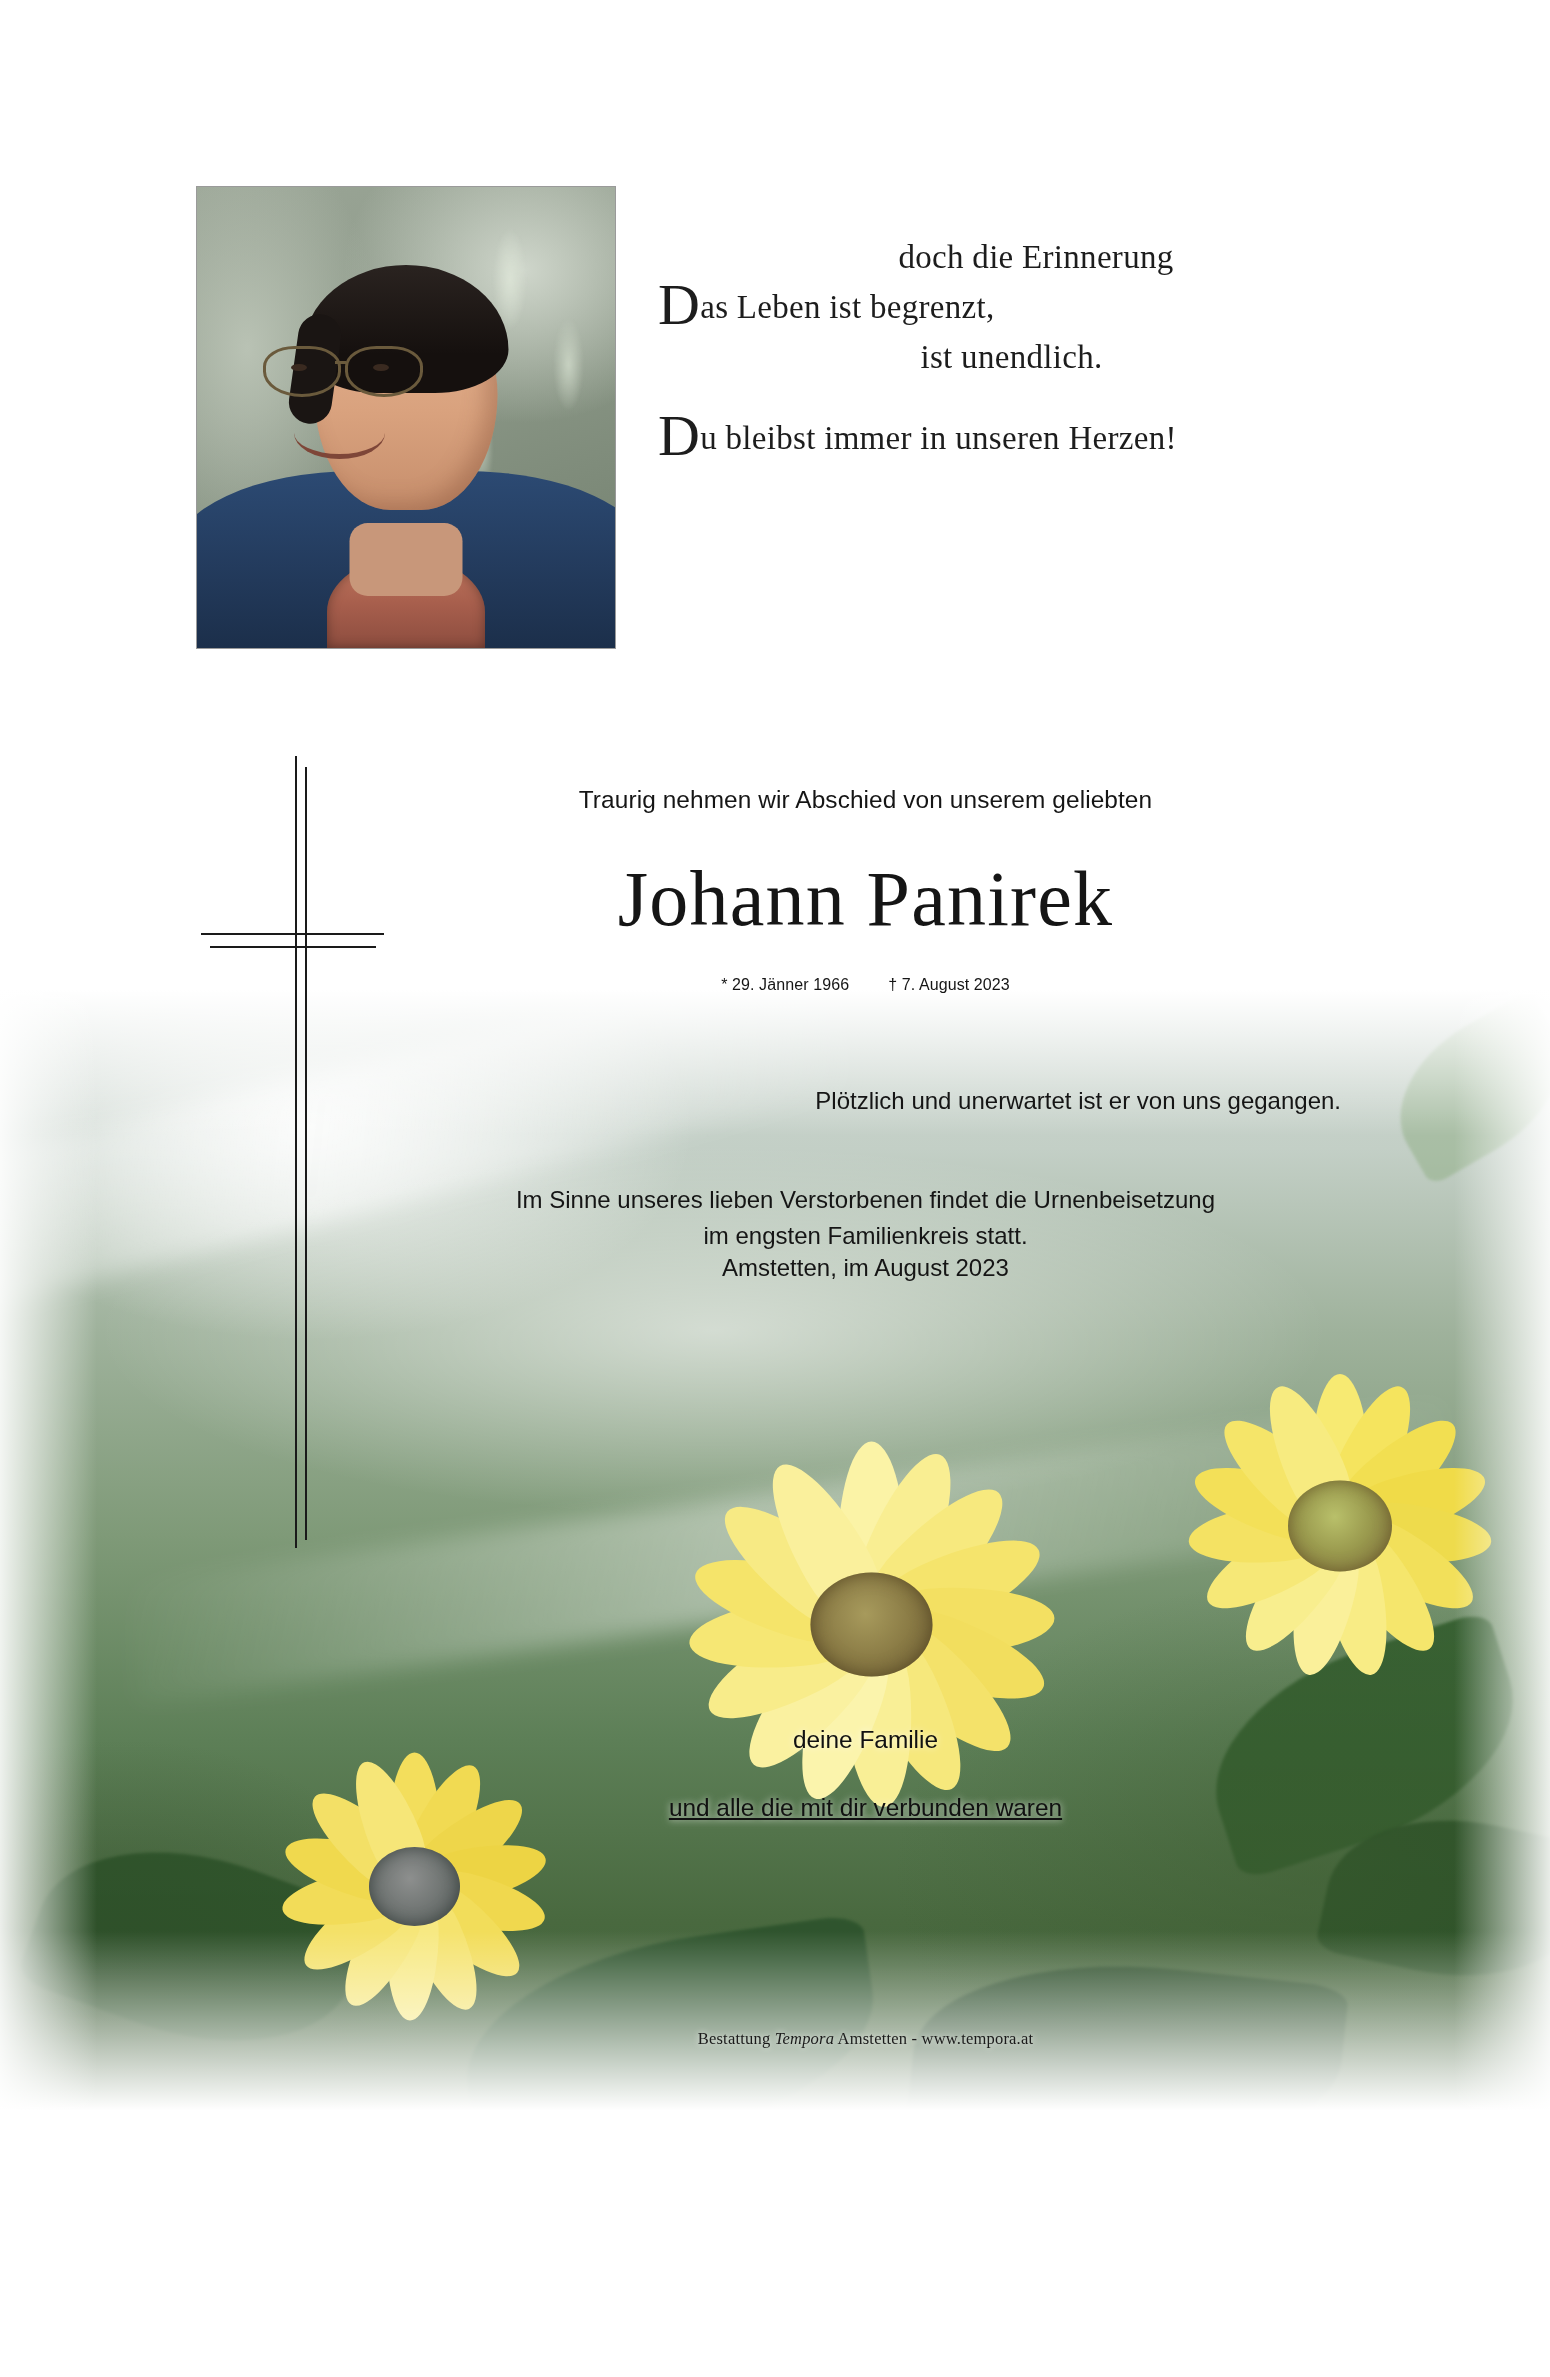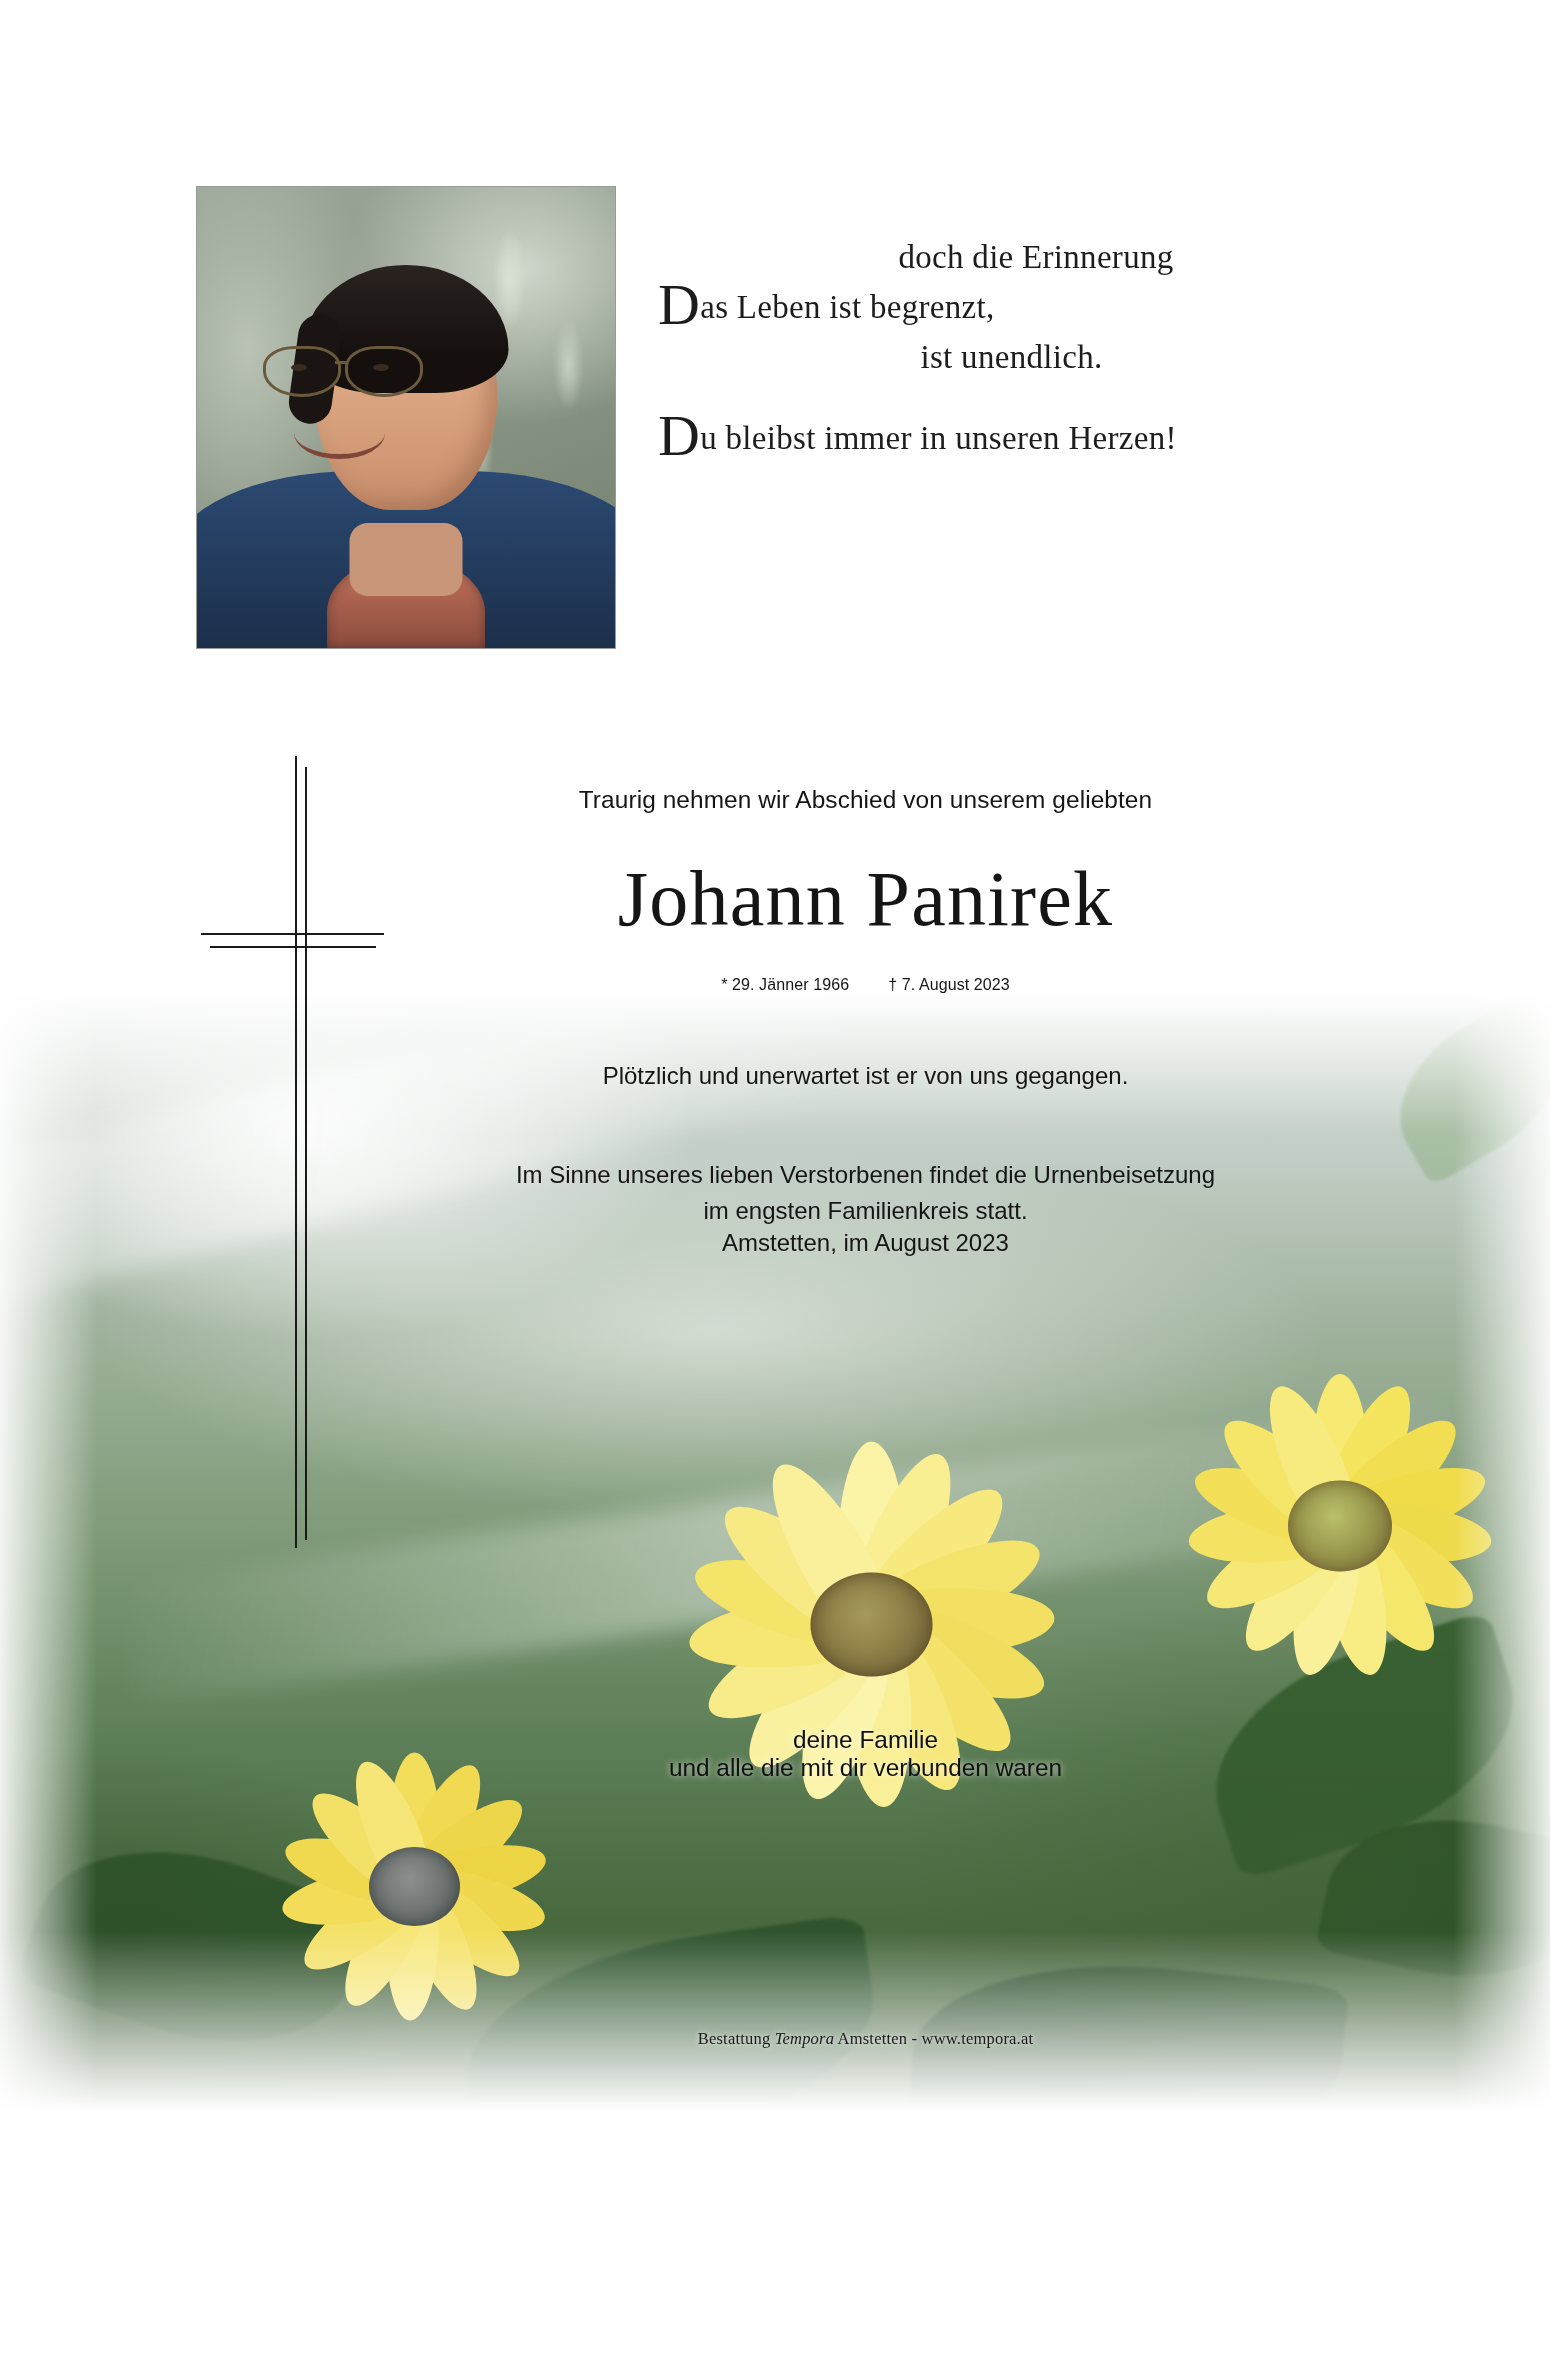--- a/index.html
+++ b/index.html
@@ -256,21 +256,21 @@
     margin-top: 40px;
     white-space: nowrap;
   }
   .dates {
     font-size: 16px;
     margin-top: 32px;
     letter-spacing: 0.1px;
     text-align: center;
   }
   .dates .gap { display: inline-block; width: 39px; }
-  .para1 { font-size: 24px; margin-top: 68px; }
+  .para1 { font-size: 24px; margin-top: 93px; text-align: right; }
   .para2 { font-size: 24px; margin-top: 67px; line-height: 1.5; }
   .place { font-size: 24px; }
 
   
   .closing {
     position: absolute;
     left: 390px;
     top: 1682px;
     width: 951px;
     text-align: center;
@@ -282,21 +282,23 @@
     letter-spacing: 0.3px;
     text-shadow: 0 0 8.5px rgba(255,255,255,0.85), 0 0 17px rgba(255,255,255,0.7);
   }
   .closing .family {
     font-size: 24.4px;
     margin-top: 44px;
     text-shadow: 0 0 7.3px rgba(255,255,255,0.8);
   }
   .closing .connected {
     font-size: 24.4px;
+    margin-top: 40px;
     text-shadow: 0 0 7.3px rgba(255,255,255,0.8);
+    text-decoration: underline;
   }
 
   
   .footer {
     position: absolute;
     left: 390px;
     top: 2029px;
     width: 951px;
     text-align: center;
     font-family: "Liberation Serif", serif;

